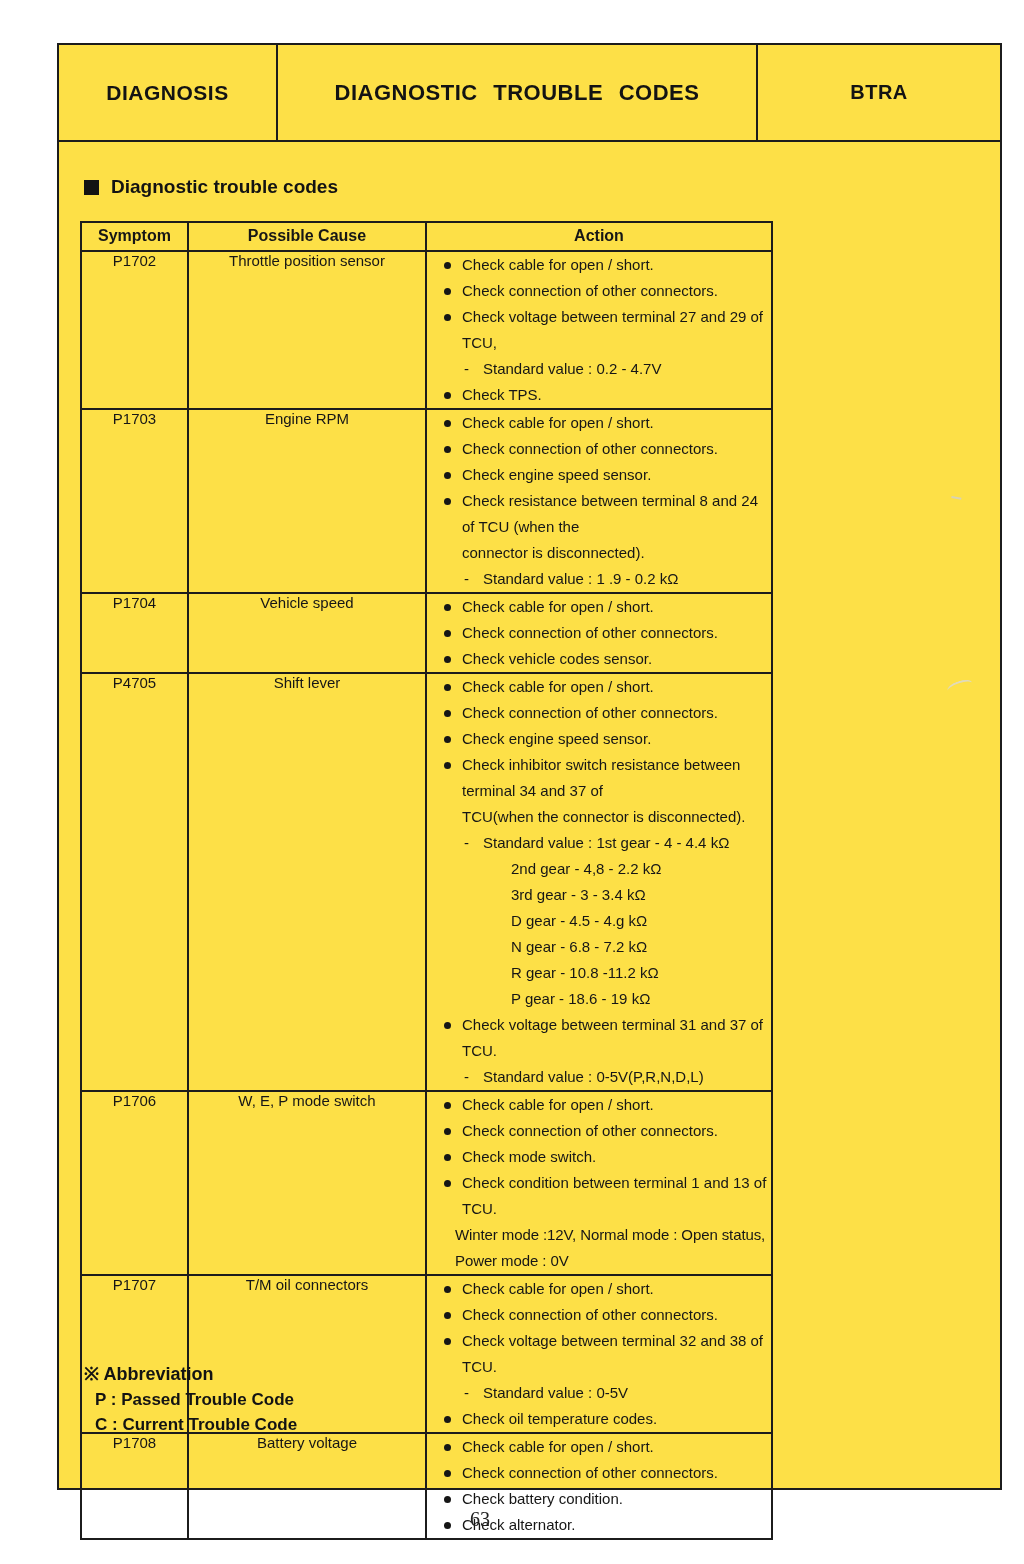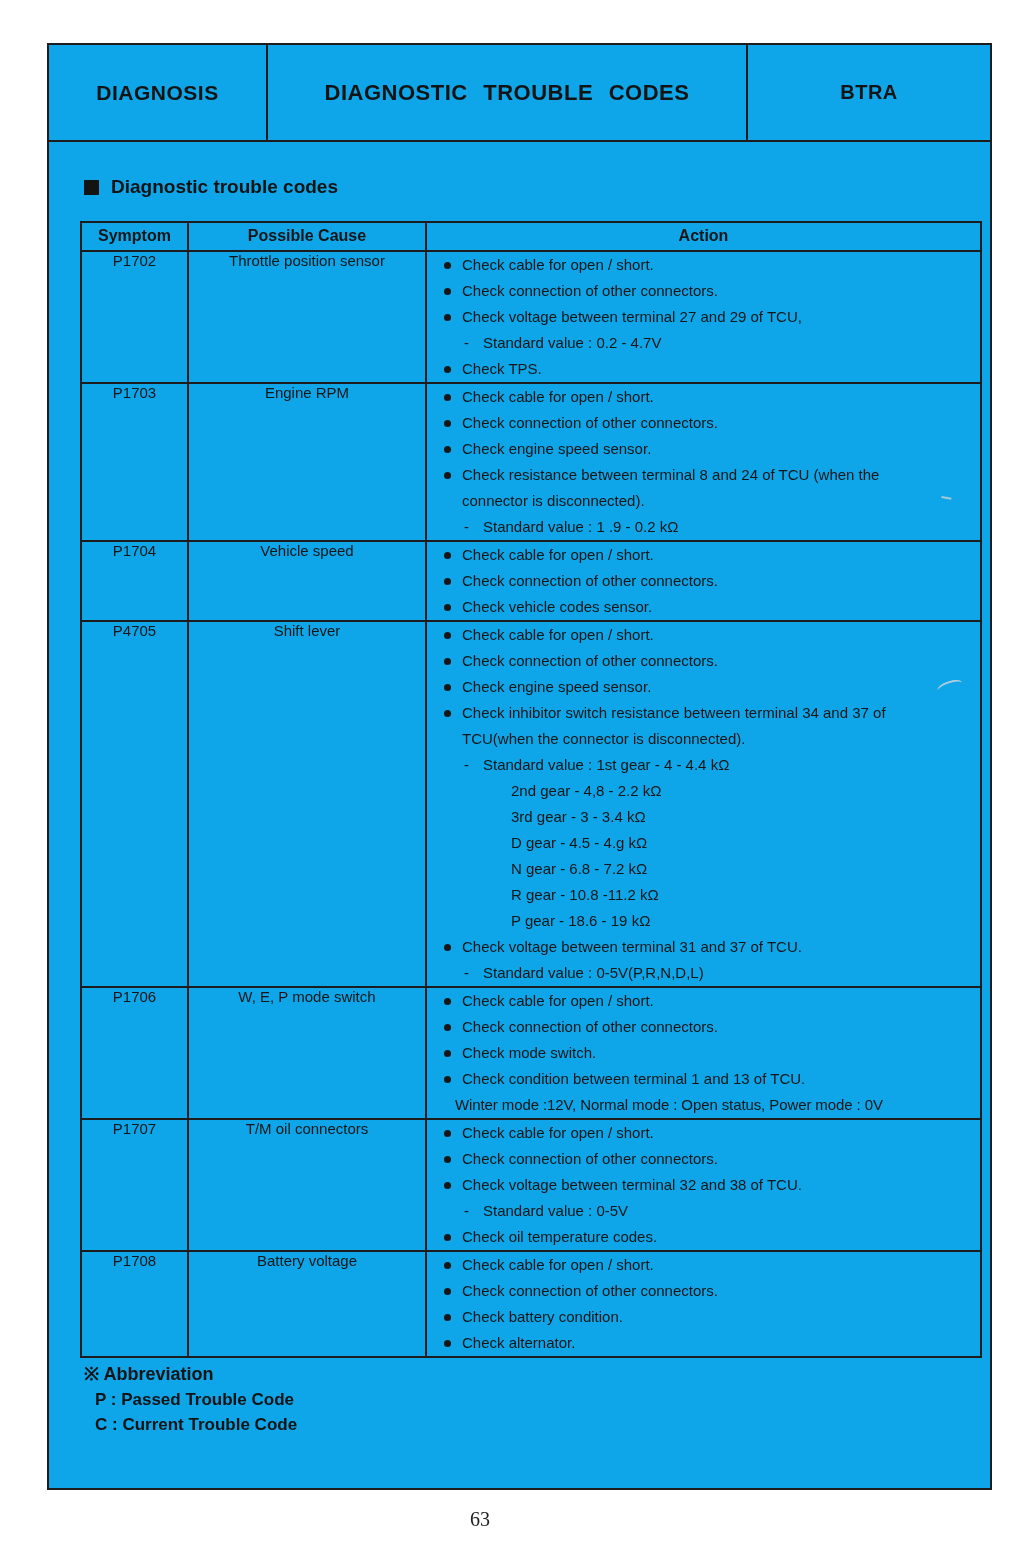--- a/index.html
+++ b/index.html
@@ -4,22 +4,22 @@
 <style>
   html,body{margin:0;padding:0;}
   body{
     width:1024px;height:1564px;position:relative;
     background:#ffffff;color:#161616;
     font-family:"Liberation Sans", sans-serif;
     -webkit-font-smoothing:antialiased;
   }
   
   .page-box{
-    position:absolute;left:47px;top:43px;width:941px;height:1443px;
-    border:2px solid #1c1c1c;background:#0ea5e9;
+    position:absolute;left:57px;top:43px;width:941px;height:1443px;
+    border:2px solid #1c1c1c;background:#fde047;
   }
   
   .band{
     position:absolute;left:0;top:0;width:100%;height:95px;
     border-bottom:2px solid #1c1c1c;display:flex;
   }
   .band-cell{
     display:flex;align-items:center;justify-content:center;
     font-weight:bold;color:#131313;
   }
@@ -27,21 +27,21 @@
   .band-cell.center{width:478px;border-right:2px solid #1c1c1c;font-size:22px;word-spacing:9px;letter-spacing:.5px;}
   .band-cell.right{flex:1;font-size:20px;letter-spacing:.5px;text-align:center;}
   
   .doc-heading{
     position:absolute;left:84px;top:176px;display:flex;align-items:center;
     font-weight:bold;font-size:19px;color:#131313;
   }
   .square-marker{width:15px;height:15px;background:#131313;margin-right:12px;}
   
   table.dtc{
-    position:absolute;left:80px;top:221px;width:902px;
+    position:absolute;left:80px;top:221px;width:693px;
     border-collapse:collapse;table-layout:fixed;
     font-size:15px;color:#161616;
   }
   table.dtc col.c-symptom{width:107px;}
   table.dtc col.c-cause{width:238px;}
   table.dtc th, table.dtc td{
     border:2px solid #1c1c1c;vertical-align:top;padding:0;
   }
   table.dtc thead tr{height:29px;}
   table.dtc th{font-weight:bold;font-size:16px;text-align:center;vertical-align:middle;padding:2px 0 3px;}

